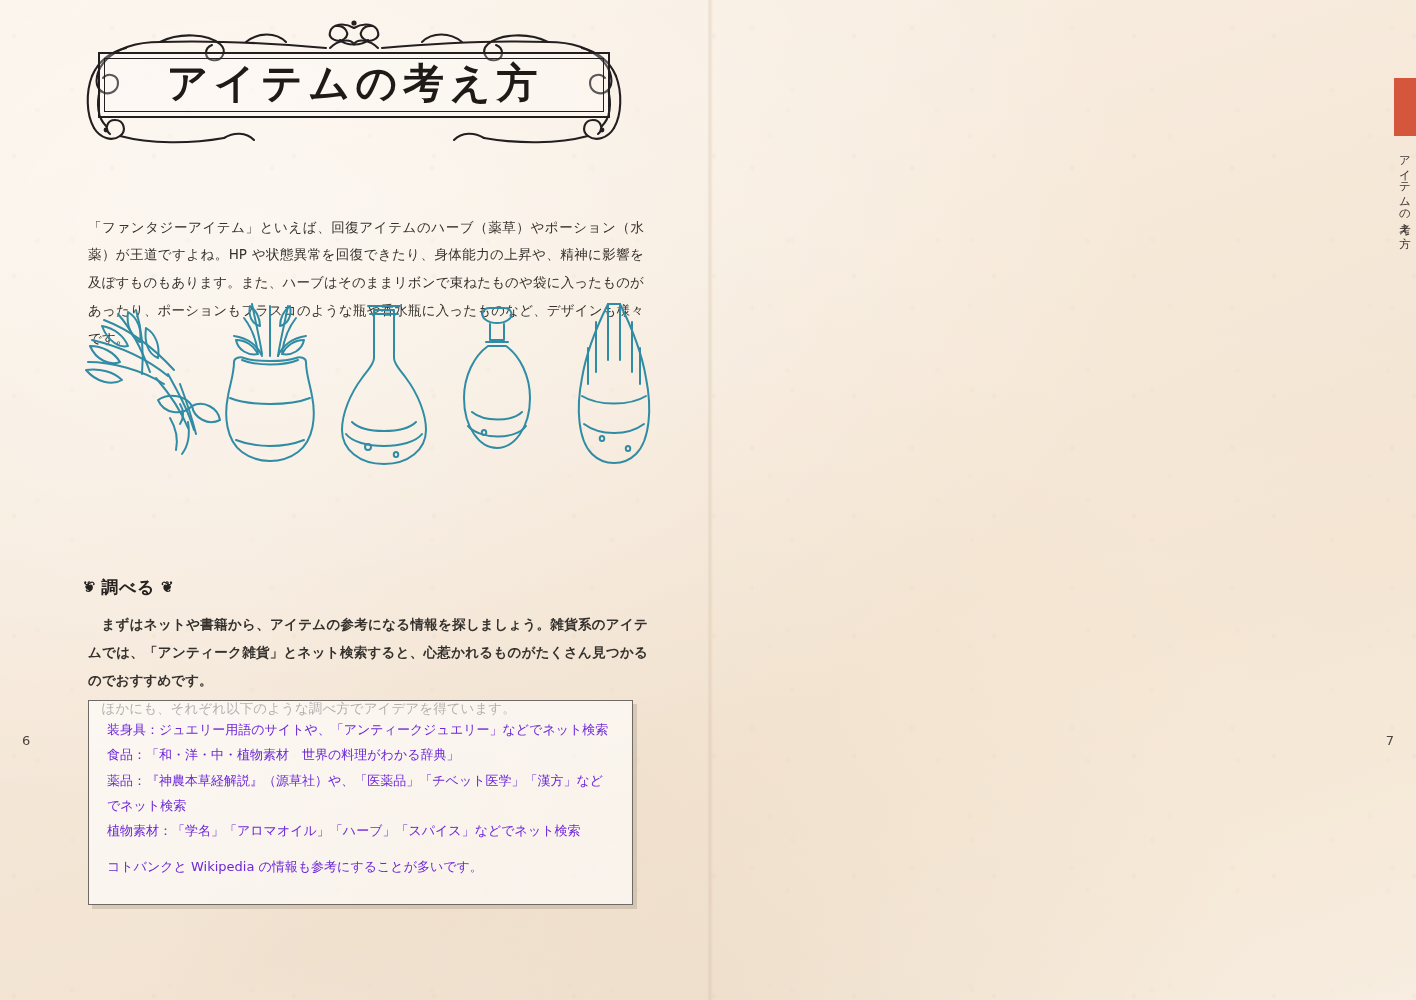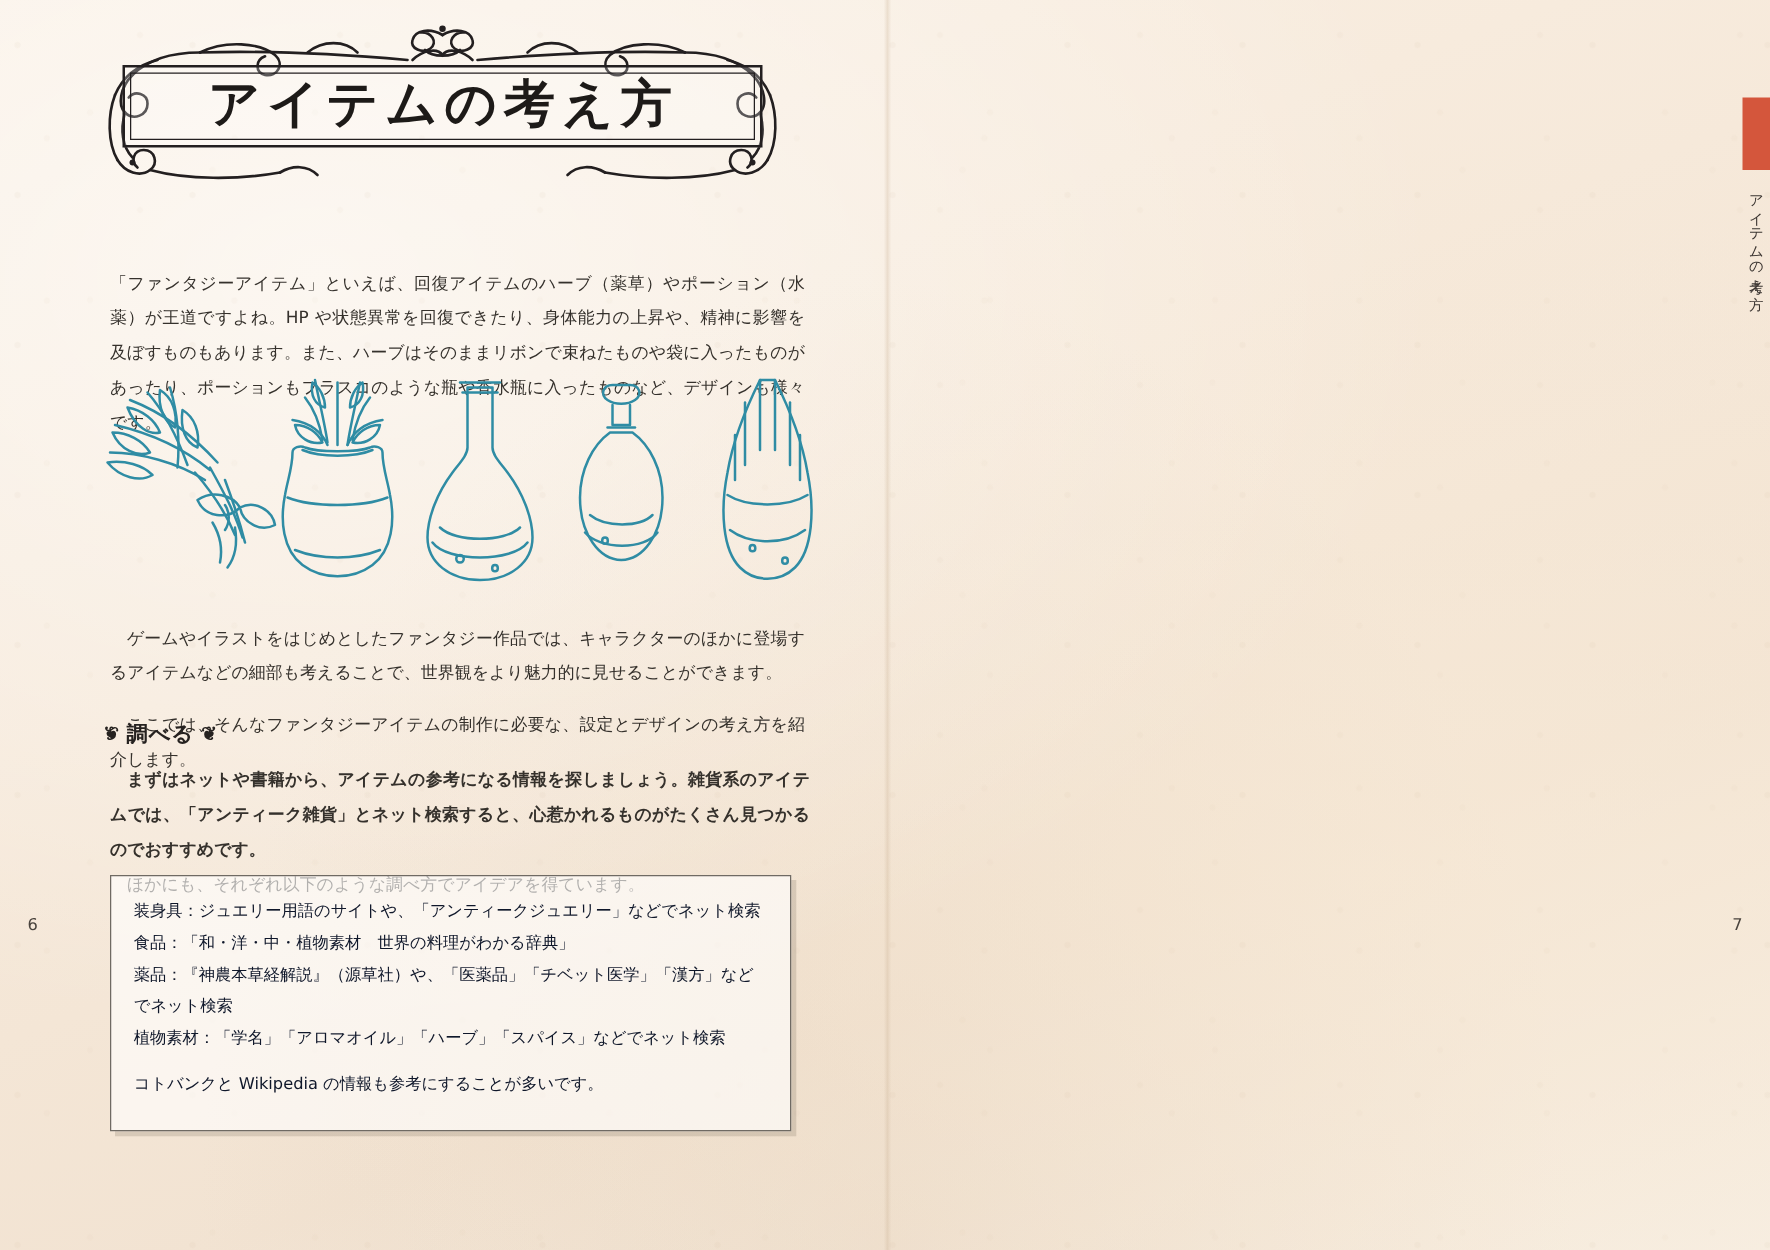--- a/index.html
+++ b/index.html
@@ -86,23 +86,23 @@
 
   
   .ref-box{
     position:absolute;left:88px;top:700px;width:545px;height:205px;
     background:rgba(255,255,255,.62);
     border:1px solid #6f6a63;
     box-shadow:4px 4px 0 rgba(120,105,88,.22);
     padding:16px 18px 14px 18px;
     box-sizing:border-box;
   }
-  .ref-line{font-size:13px;line-height:1.95;color:#0f172a;}
+  .ref-line{font-size:13px;line-height:1.95;color:#6d28d9;}
   .ref-line .sub{display:block;padding-left:3.4em;}
-  .ref-foot{margin-top:14px;font-size:13px;color:#0f172a;}
+  .ref-foot{margin-top:14px;font-size:13px;color:#6d28d9;}
 
   
   .tab{
     position:absolute;right:0;top:78px;width:22px;height:58px;
     background:#d4563c;
   }
   .tab-label{
     position:absolute;right:4px;top:148px;width:16px;
     font-size:11.5px;line-height:1.32;color:#3a3430;
     letter-spacing:.02em;
@@ -260,24 +260,20 @@
         <path d="M504 48 L504 84"></path>
         <path d="M556 48 L556 84"></path>
         <path d="M498 96 C514 106 546 106 562 96"></path>
         <path d="M500 124 C516 136 544 136 560 124"></path>
         <path d="M518 136 c3 0 3 5 0 5 c-3 0 -3 -5 0 -5Z"></path>
         <path d="M544 146 c3 0 3 5 0 5 c-3 0 -3 -5 0 -5Z"></path>
       </g>
     </svg>
   </div>
 
-  <div class="mid">
-    <p class="para indent">ゲームやイラストをはじめとしたファンタジー作品では、キャラクターのほかに登場するアイテムなどの細部も考えることで、世界観をより魅力的に見せることができます。</p>
-    <p class="para indent" style="margin:0;">ここでは、そんなファンタジーアイテムの制作に必要な、設定とデザインの考え方を紹介します。</p>
-  </div>
 
   <div class="sec-shirabe">
     <div class="sec-head">
       <span class="flourish left">❦</span>
       <span>調べる</span>
       <span class="flourish">❦</span>
     </div>
     <div class="body">
       <p class="para indent" style="margin:0 0 0 6px;font-weight:bold;">まずはネットや書籍から、アイテムの参考になる情報を探しましょう。雑貨系のアイテムでは、「アンティーク雑貨」とネット検索すると、心惹かれるものがたくさん見つかるのでおすすめです。</p>
       <p class="para indent" style="margin:0 0 0 6px;">ほかにも、それぞれ以下のような調べ方でアイデアを得ています。</p>

